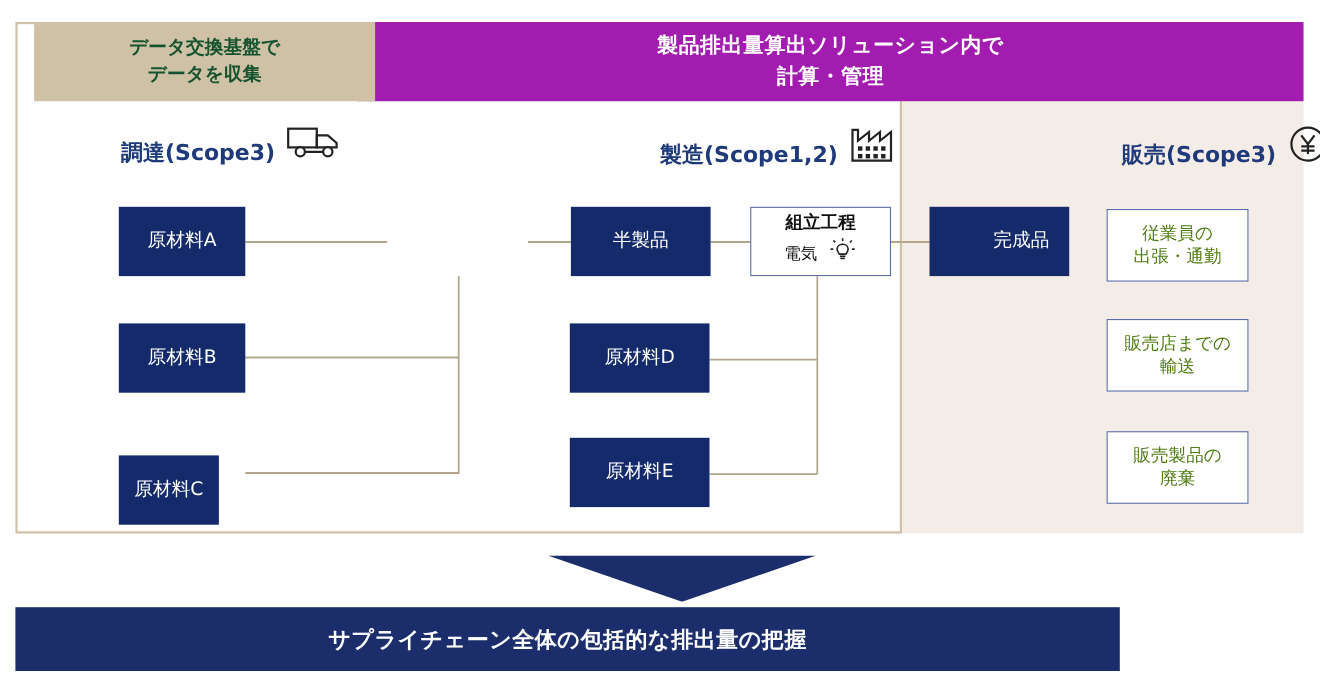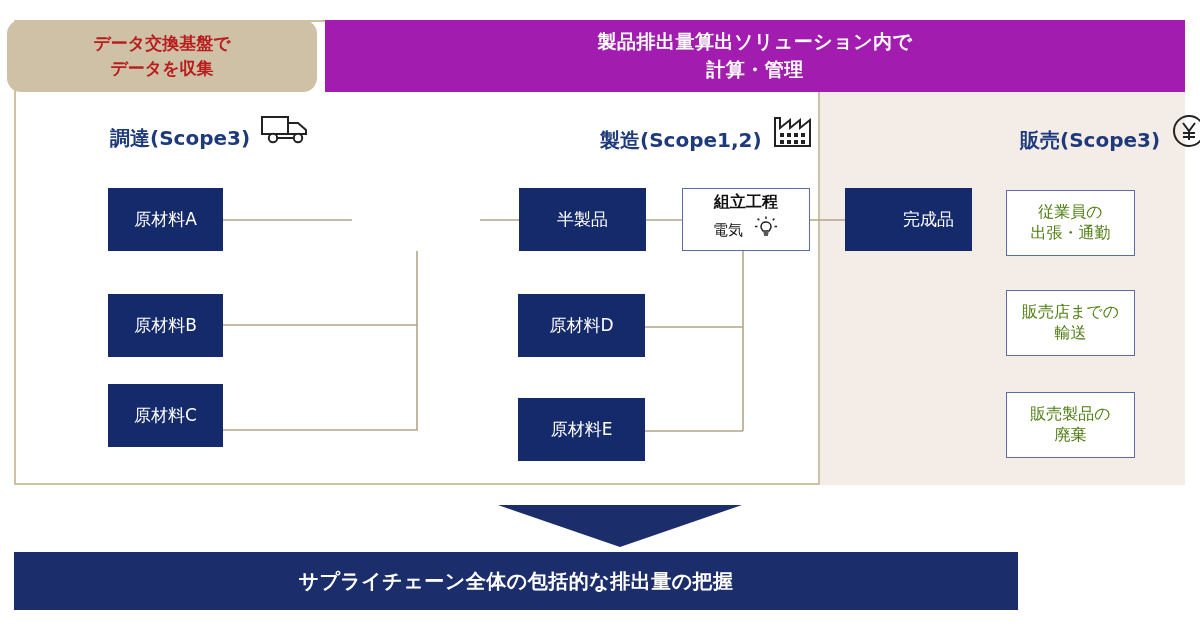--- a/index.html
+++ b/index.html
@@ -24,26 +24,25 @@
     background:#a21caf;
     display:flex;align-items:center;justify-content:center;
     color:#ffffff;font-weight:bold;font-size:19px;line-height:1.45;
     text-align:center;letter-spacing:.5px;
   }
   #white-panel{
     left:14px;top:20px;width:806px;height:465px;
     background:#ffffff;border:2px solid #cfc1a6;
   }
   #tan-header{
-    position:absolute;left:7px;top:20px;width:310px;height:72px;
+    position:absolute;left:31px;top:20px;width:310px;height:72px;
     background:#cfc1a6;
     display:flex;align-items:center;justify-content:center;
-    color:#b91c1c;font-weight:bold;font-size:17px;line-height:1.45;
+    color:#14532d;font-weight:bold;font-size:17px;line-height:1.45;
     text-align:center;
-    border-radius:14px;
   }
 
   
   .sect-title{
     position:absolute;display:flex;align-items:center;gap:10px;
     color:#1e3a7b;font-weight:bold;font-size:20px;line-height:1.25;
     text-align:center;white-space:nowrap;
   }
   .sect-title .tl{display:flex;flex-direction:row;align-items:center;margin-top:12px;}
   #title-procure{left:110px;top:112px;}
@@ -73,21 +72,21 @@
     font-size:16px;font-weight:bold;color:#111;
   }
   .proc-sub{
     display:flex;align-items:center;justify-content:center;gap:10px;
     font-weight:normal;font-size:15px;
   }
 
   
   #box-mat-a{left:108px;top:188px;width:115px;height:63px;}
   #box-mat-b{left:108px;top:294px;width:115px;height:63px;}
-  #box-mat-c{left:108px;top:384px;width:115px;height:63px;justify-content:center;}
+  #box-mat-c{left:108px;top:414px;width:91px;height:63px;justify-content:center;}
   #box-mat-d{left:518px;top:294px;width:127px;height:63px;}
   #box-mat-e{left:518px;top:398px;width:127px;height:63px;}
   #box-proc-machining{left:352px;top:188px;width:128px;height:63px;}
   #box-semifinished{left:519px;top:188px;width:127px;height:63px;}
   #box-proc-assembly{left:682px;top:188px;width:128px;height:63px;}
   #box-finished{left:845px;top:188px;width:127px;height:63px;padding-left:40px;}
   #box-commute{left:1006px;top:190px;width:129px;height:66px;}
   #box-transport{left:1006px;top:290px;width:129px;height:66px;}
   #box-disposal{left:1006px;top:392px;width:129px;height:66px;}
 

